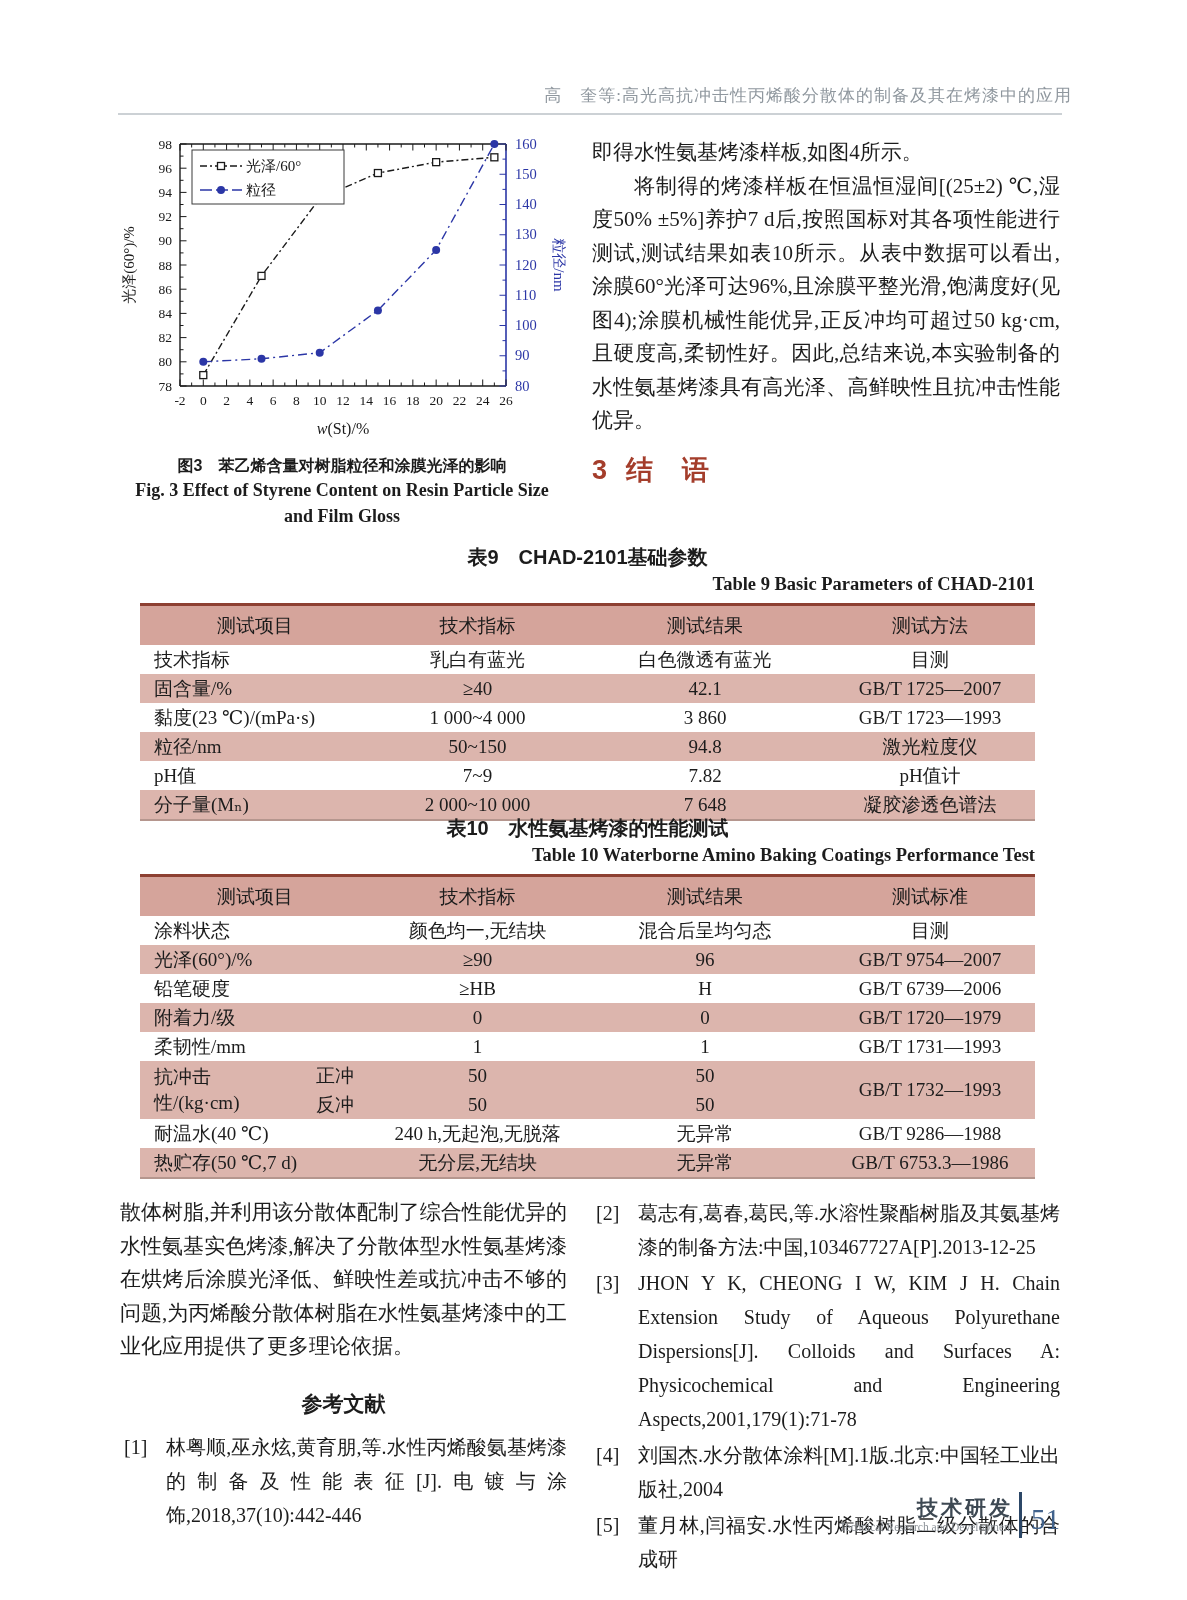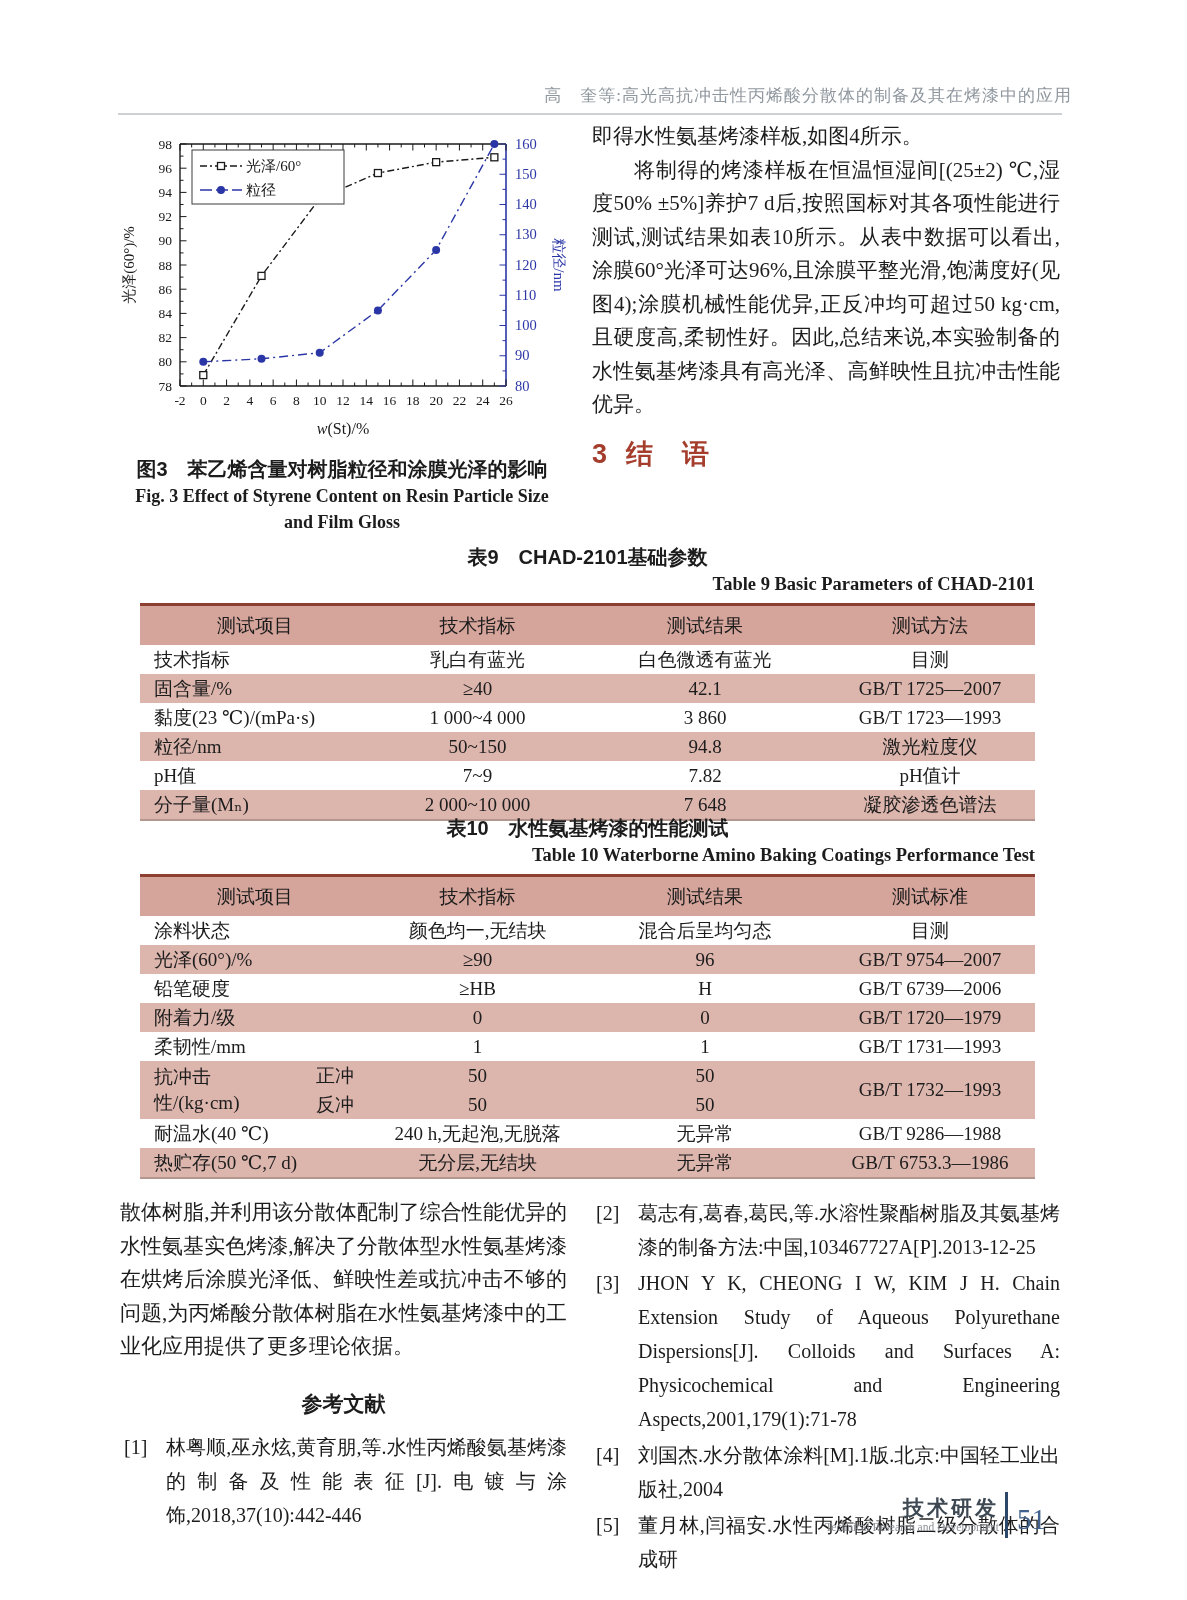--- a/index.html
+++ b/index.html
@@ -11,29 +11,29 @@
     --pageno:#41628c;
   }
   html,body{margin:0;padding:0;background:#ffffff;}
   .page{position:relative;width:1187px;height:1600px;background:#fff;overflow:hidden;
         font-family:"Liberation Serif","DejaVu Serif",serif;color:#1c1c1c;}
   .runhead{position:absolute;top:84px;left:132px;width:940px;text-align:right;
            font-size:17px;color:#8f979e;letter-spacing:1px;}
   .rule{position:absolute;top:113px;left:118px;width:944px;border-top:2px solid #ccd1d5;}
 
   .col-left{position:absolute;left:118px;top:128px;width:448px;}
-  .col-right{position:absolute;left:592px;top:120px;width:468px;}
+  .col-right{position:absolute;left:592px;top:136px;width:468px;}
 
   .para{margin:0;font-size:21px;line-height:33.5px;text-align:justify;}
   .indent{text-indent:2em;}
   .sec-head{margin:14px 0 8px 0;font-family:"Liberation Sans","DejaVu Sans",sans-serif;
             font-weight:bold;font-size:27px;color:var(--sec-red);letter-spacing:1px;}
   .sec-head .gap{display:inline-block;width:18px;}
 
-  .fig-cap-cn{margin-top:10px;text-align:center;font-weight:bold;font-size:20px;
+  .fig-cap-cn{margin-top:10px;text-align:center;font-weight:bold;font-size:16px;
               font-family:"Liberation Sans","DejaVu Sans",sans-serif;}
   .fig-cap-en{text-align:center;font-weight:bold;font-size:18px;line-height:26px;}
 
   .tbl-block{position:absolute;left:140px;width:895px;}
   .t9{top:544px;}
   .t10{top:815px;}
   .tbl-title-cn{text-align:center;font-weight:bold;font-size:20px;line-height:27px;
                 font-family:"Liberation Sans","DejaVu Sans",sans-serif;}
   .tbl-title-en{text-align:right;font-weight:bold;font-size:18.5px;line-height:26px;}
   table.datatable{border-collapse:collapse;width:100%;font-size:19px;margin-top:6px;
@@ -44,21 +44,21 @@
   table.datatable td.item{text-align:left;padding-left:14px;}
   table.datatable tr.stripe{background:var(--tbl-stripe);border-radius:14px;}
 
   .col-left-b{position:absolute;left:120px;top:1196px;width:447px;}
   .col-right-b{position:absolute;left:592px;top:1196px;width:468px;}
   .ref-head{text-align:center;font-weight:bold;font-size:21px;margin:26px 0 12px 0;
             font-family:"Liberation Sans","DejaVu Sans",sans-serif;}
   .ref{position:relative;padding-left:46px;font-size:20px;line-height:34px;text-align:justify;margin:0 0 2px 0;}
   .ref-num{position:absolute;left:4px;top:0;}
 
-  .footer{position:absolute;right:141px;top:1492px;display:flex;align-items:center;}
+  .footer{position:absolute;right:127px;top:1492px;display:flex;align-items:center;}
   .footer-text{text-align:right;}
   .footer-cn{font-family:"Liberation Sans","DejaVu Sans",sans-serif;font-weight:bold;
              font-size:21px;color:#3d4852;letter-spacing:3px;line-height:24px;}
   .footer-en{font-size:11.5px;color:#8a9096;line-height:15px;}
   .footer-bar{width:3px;height:46px;background:#2c4767;margin:0 9px 0 6px;}
   .footer-page{font-size:29px;color:var(--pageno);padding-top:8px;}
 </style>
 </head>
 <body>
 

